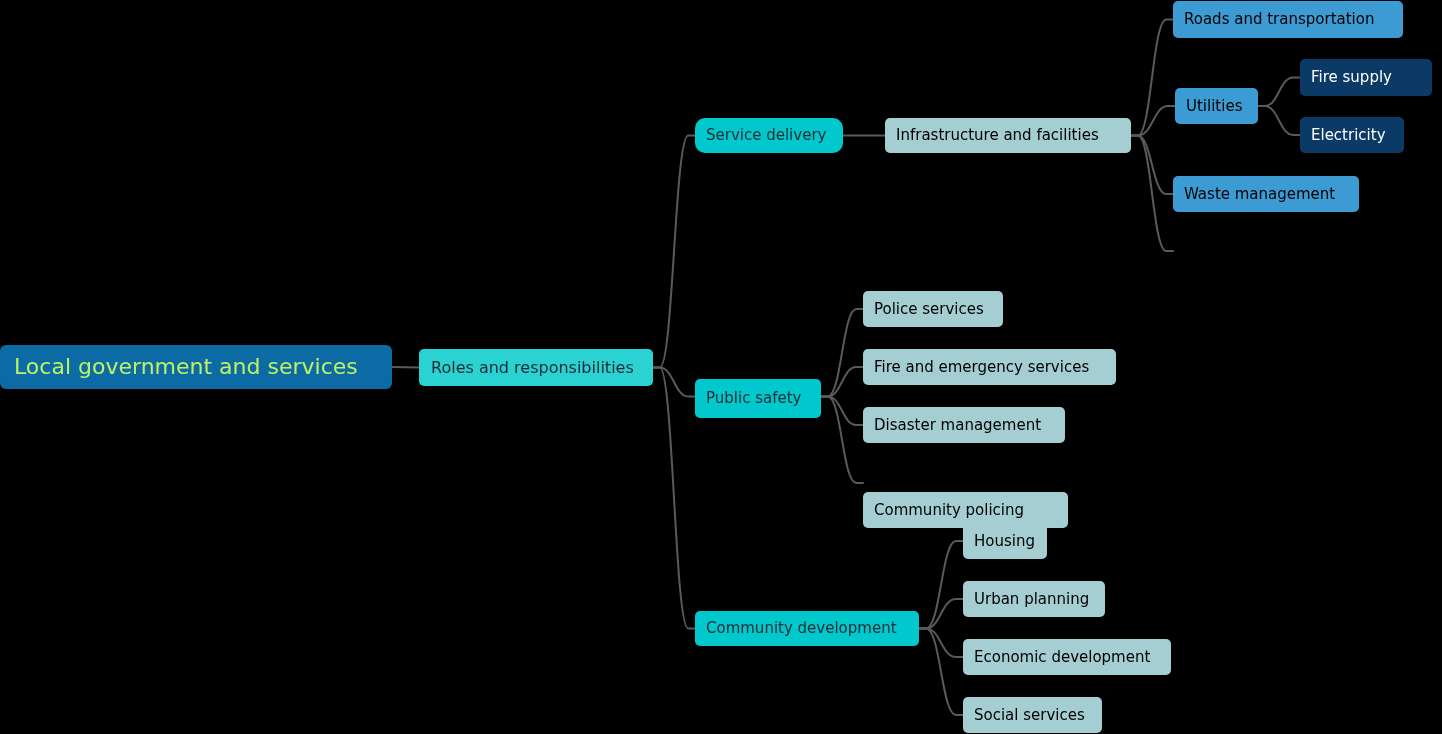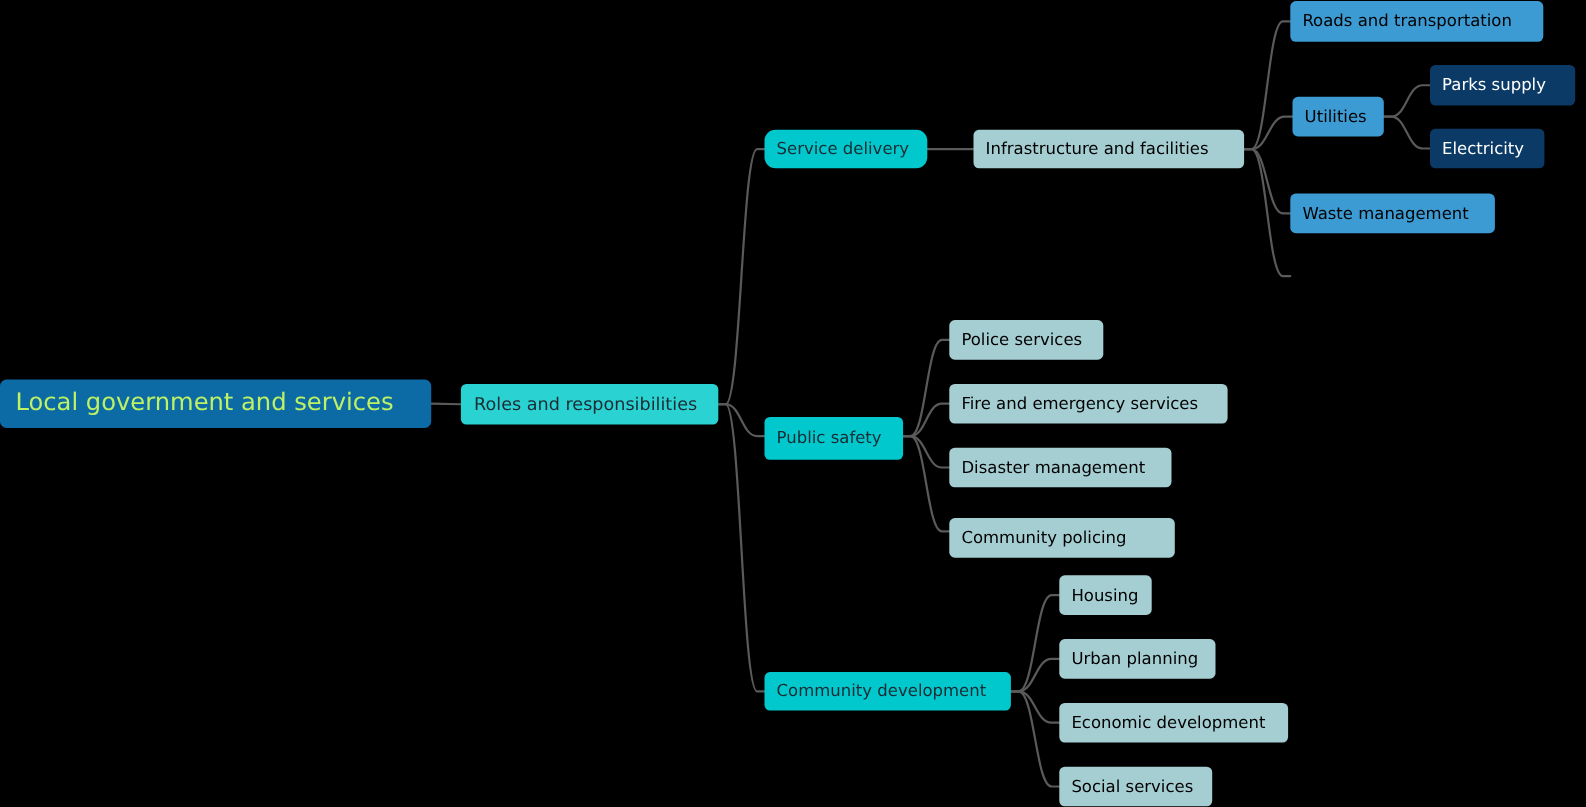--- a/index.html
+++ b/index.html
@@ -138,40 +138,40 @@
   <div class="node lvl3b" style="left:1175px; top:88px; width:83px; height:36px;">
     <span class="node-label">Utilities</span>
   </div>
 
   <div class="node lvl3b" style="left:1173px; top:176px; width:186px; height:36px;">
     <span class="node-label">Waste management</span>
   </div>
 
 
   <div class="node lvl4" style="left:1300px; top:59px; width:132px; height:37px;">
-    <span class="node-label">Parks supply</span>
+    <span class="node-label">Fire supply</span>
   </div>
 
   <div class="node lvl4" style="left:1300px; top:117px; width:104px; height:36px;">
     <span class="node-label">Electricity</span>
   </div>
 
   <div class="node lvl3t" style="left:863px; top:291px; width:140px; height:36px;">
     <span class="node-label">Police services</span>
   </div>
 
   <div class="node lvl3t" style="left:863px; top:349px; width:253px; height:36px;">
     <span class="node-label">Fire and emergency services</span>
   </div>
 
   <div class="node lvl3t" style="left:863px; top:407px; width:202px; height:36px;">
     <span class="node-label">Disaster management</span>
   </div>
 
-  <div class="node lvl3t" style="left:863px; top:471px; width:205px; height:36px;">
+  <div class="node lvl3t" style="left:863px; top:492px; width:205px; height:36px;">
     <span class="node-label">Community policing</span>
   </div>
 
   <div class="node lvl3t" style="left:963px; top:523px; width:84px; height:36px;">
     <span class="node-label">Housing</span>
   </div>
 
   <div class="node lvl3t" style="left:963px; top:581px; width:142px; height:36px;">
     <span class="node-label">Urban planning</span>
   </div>

